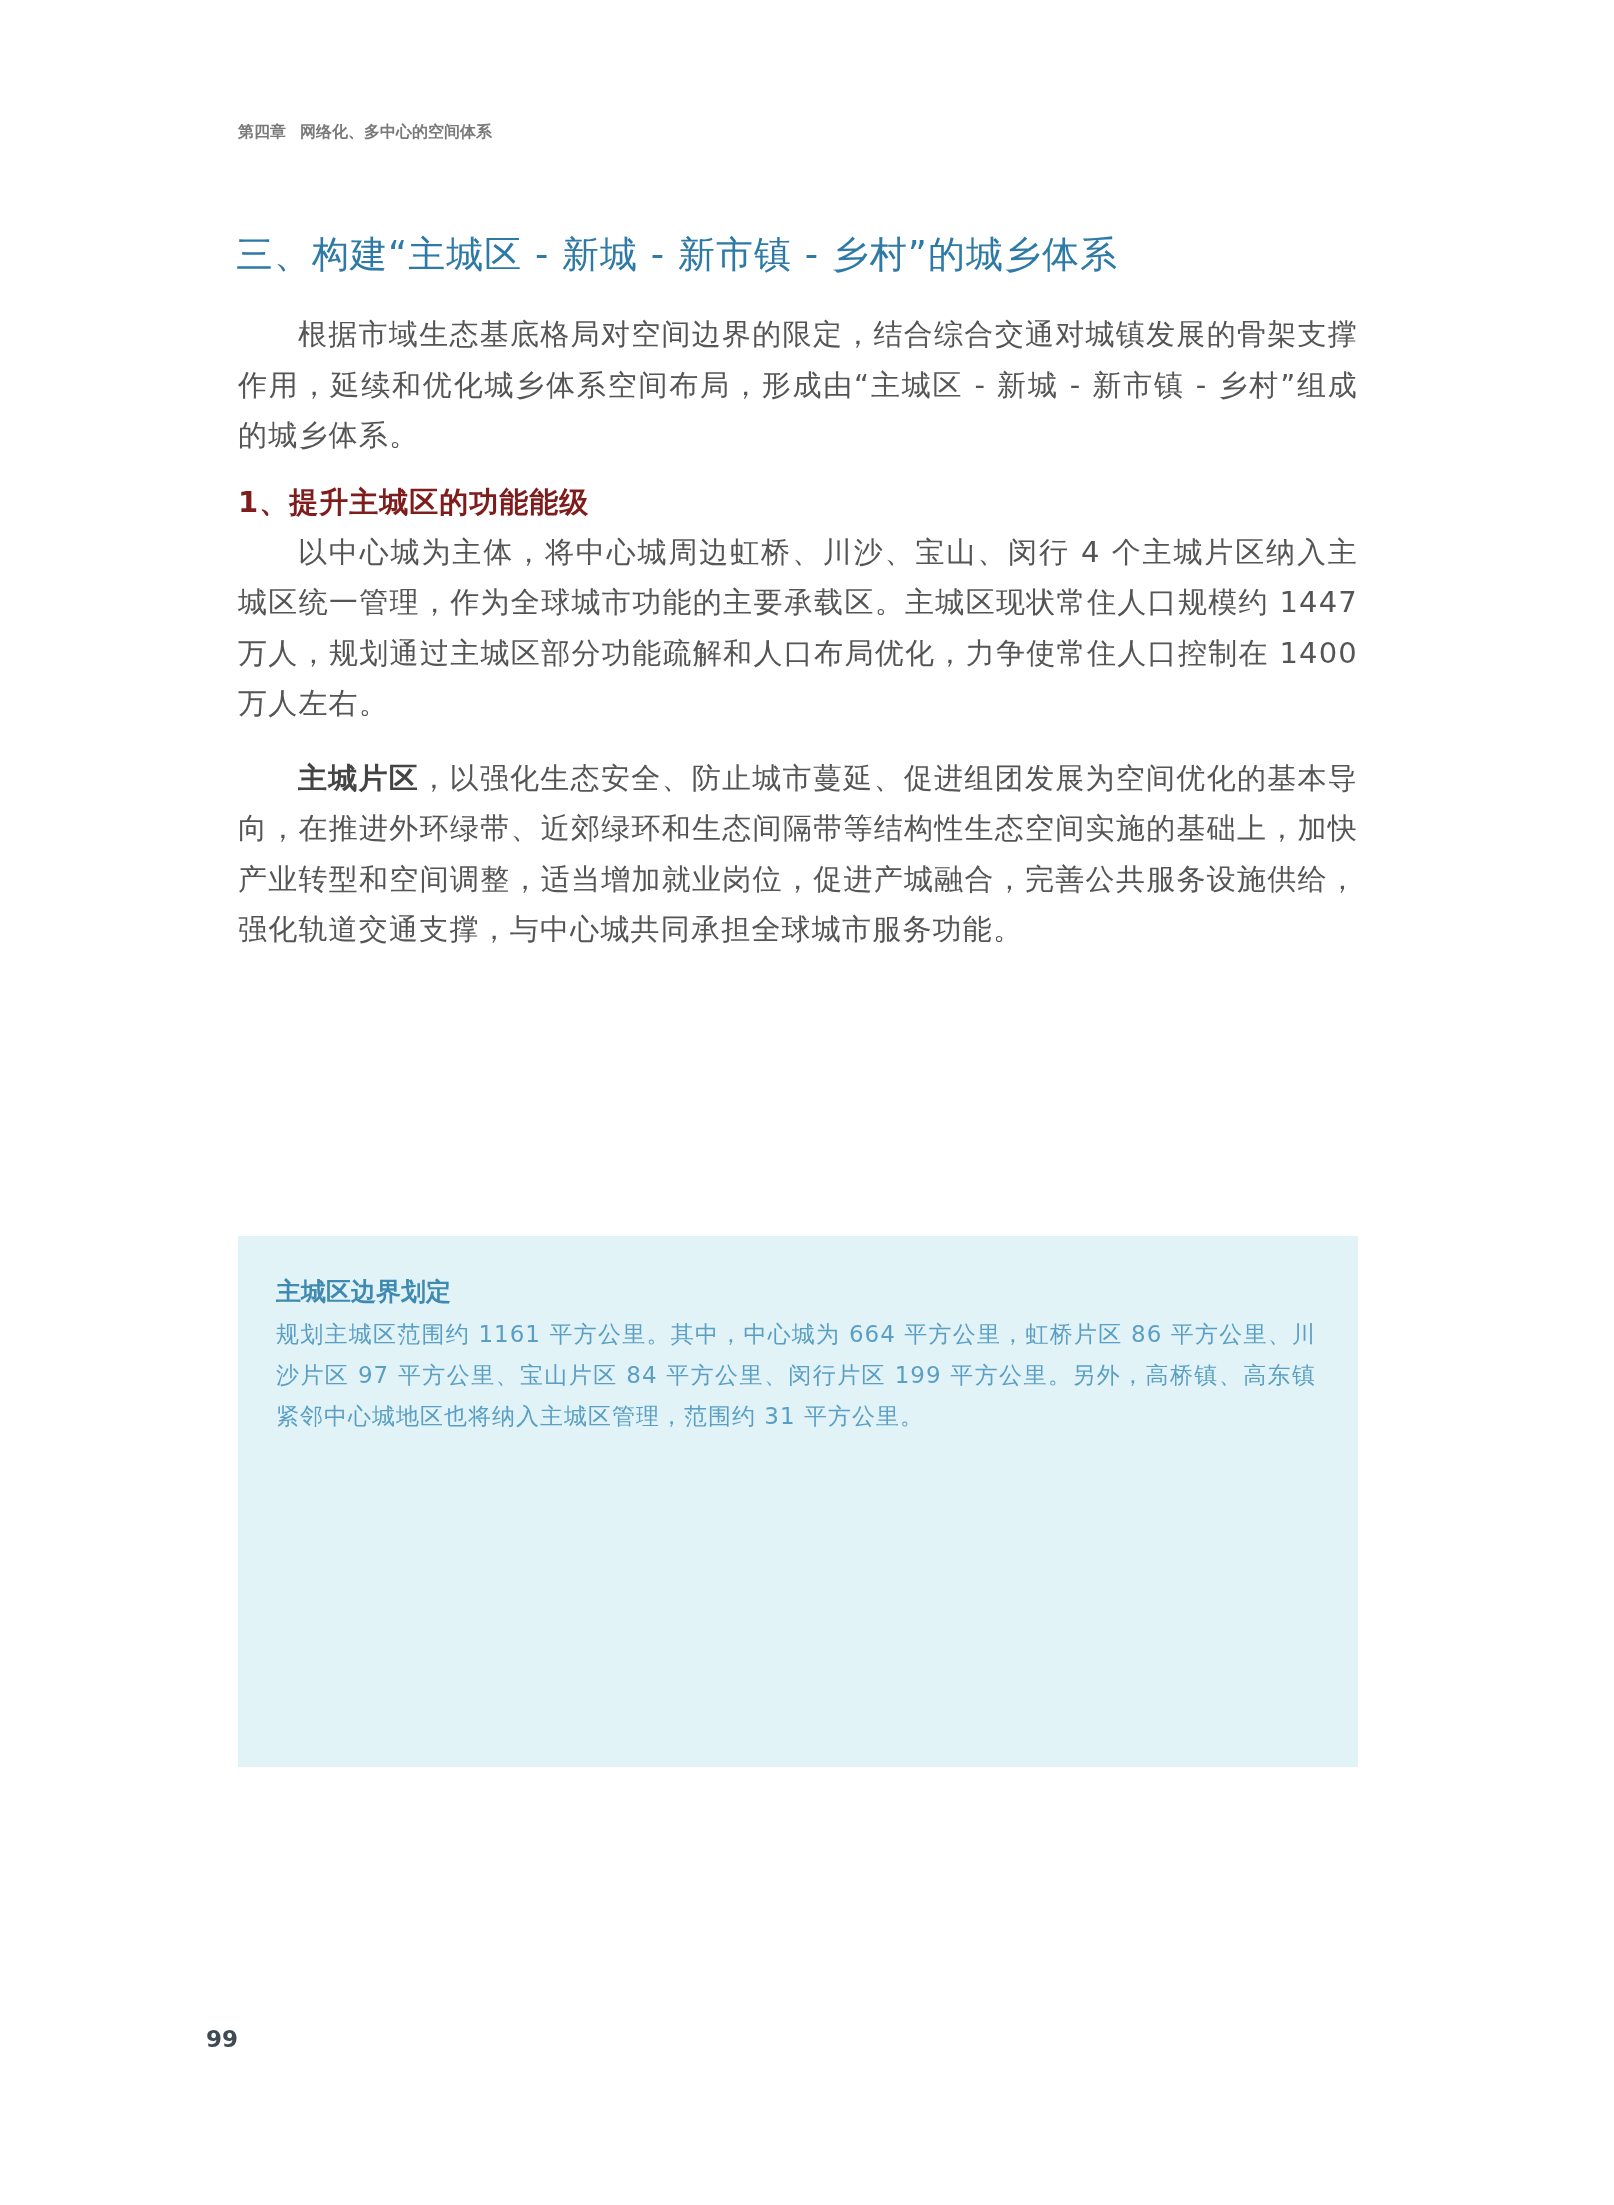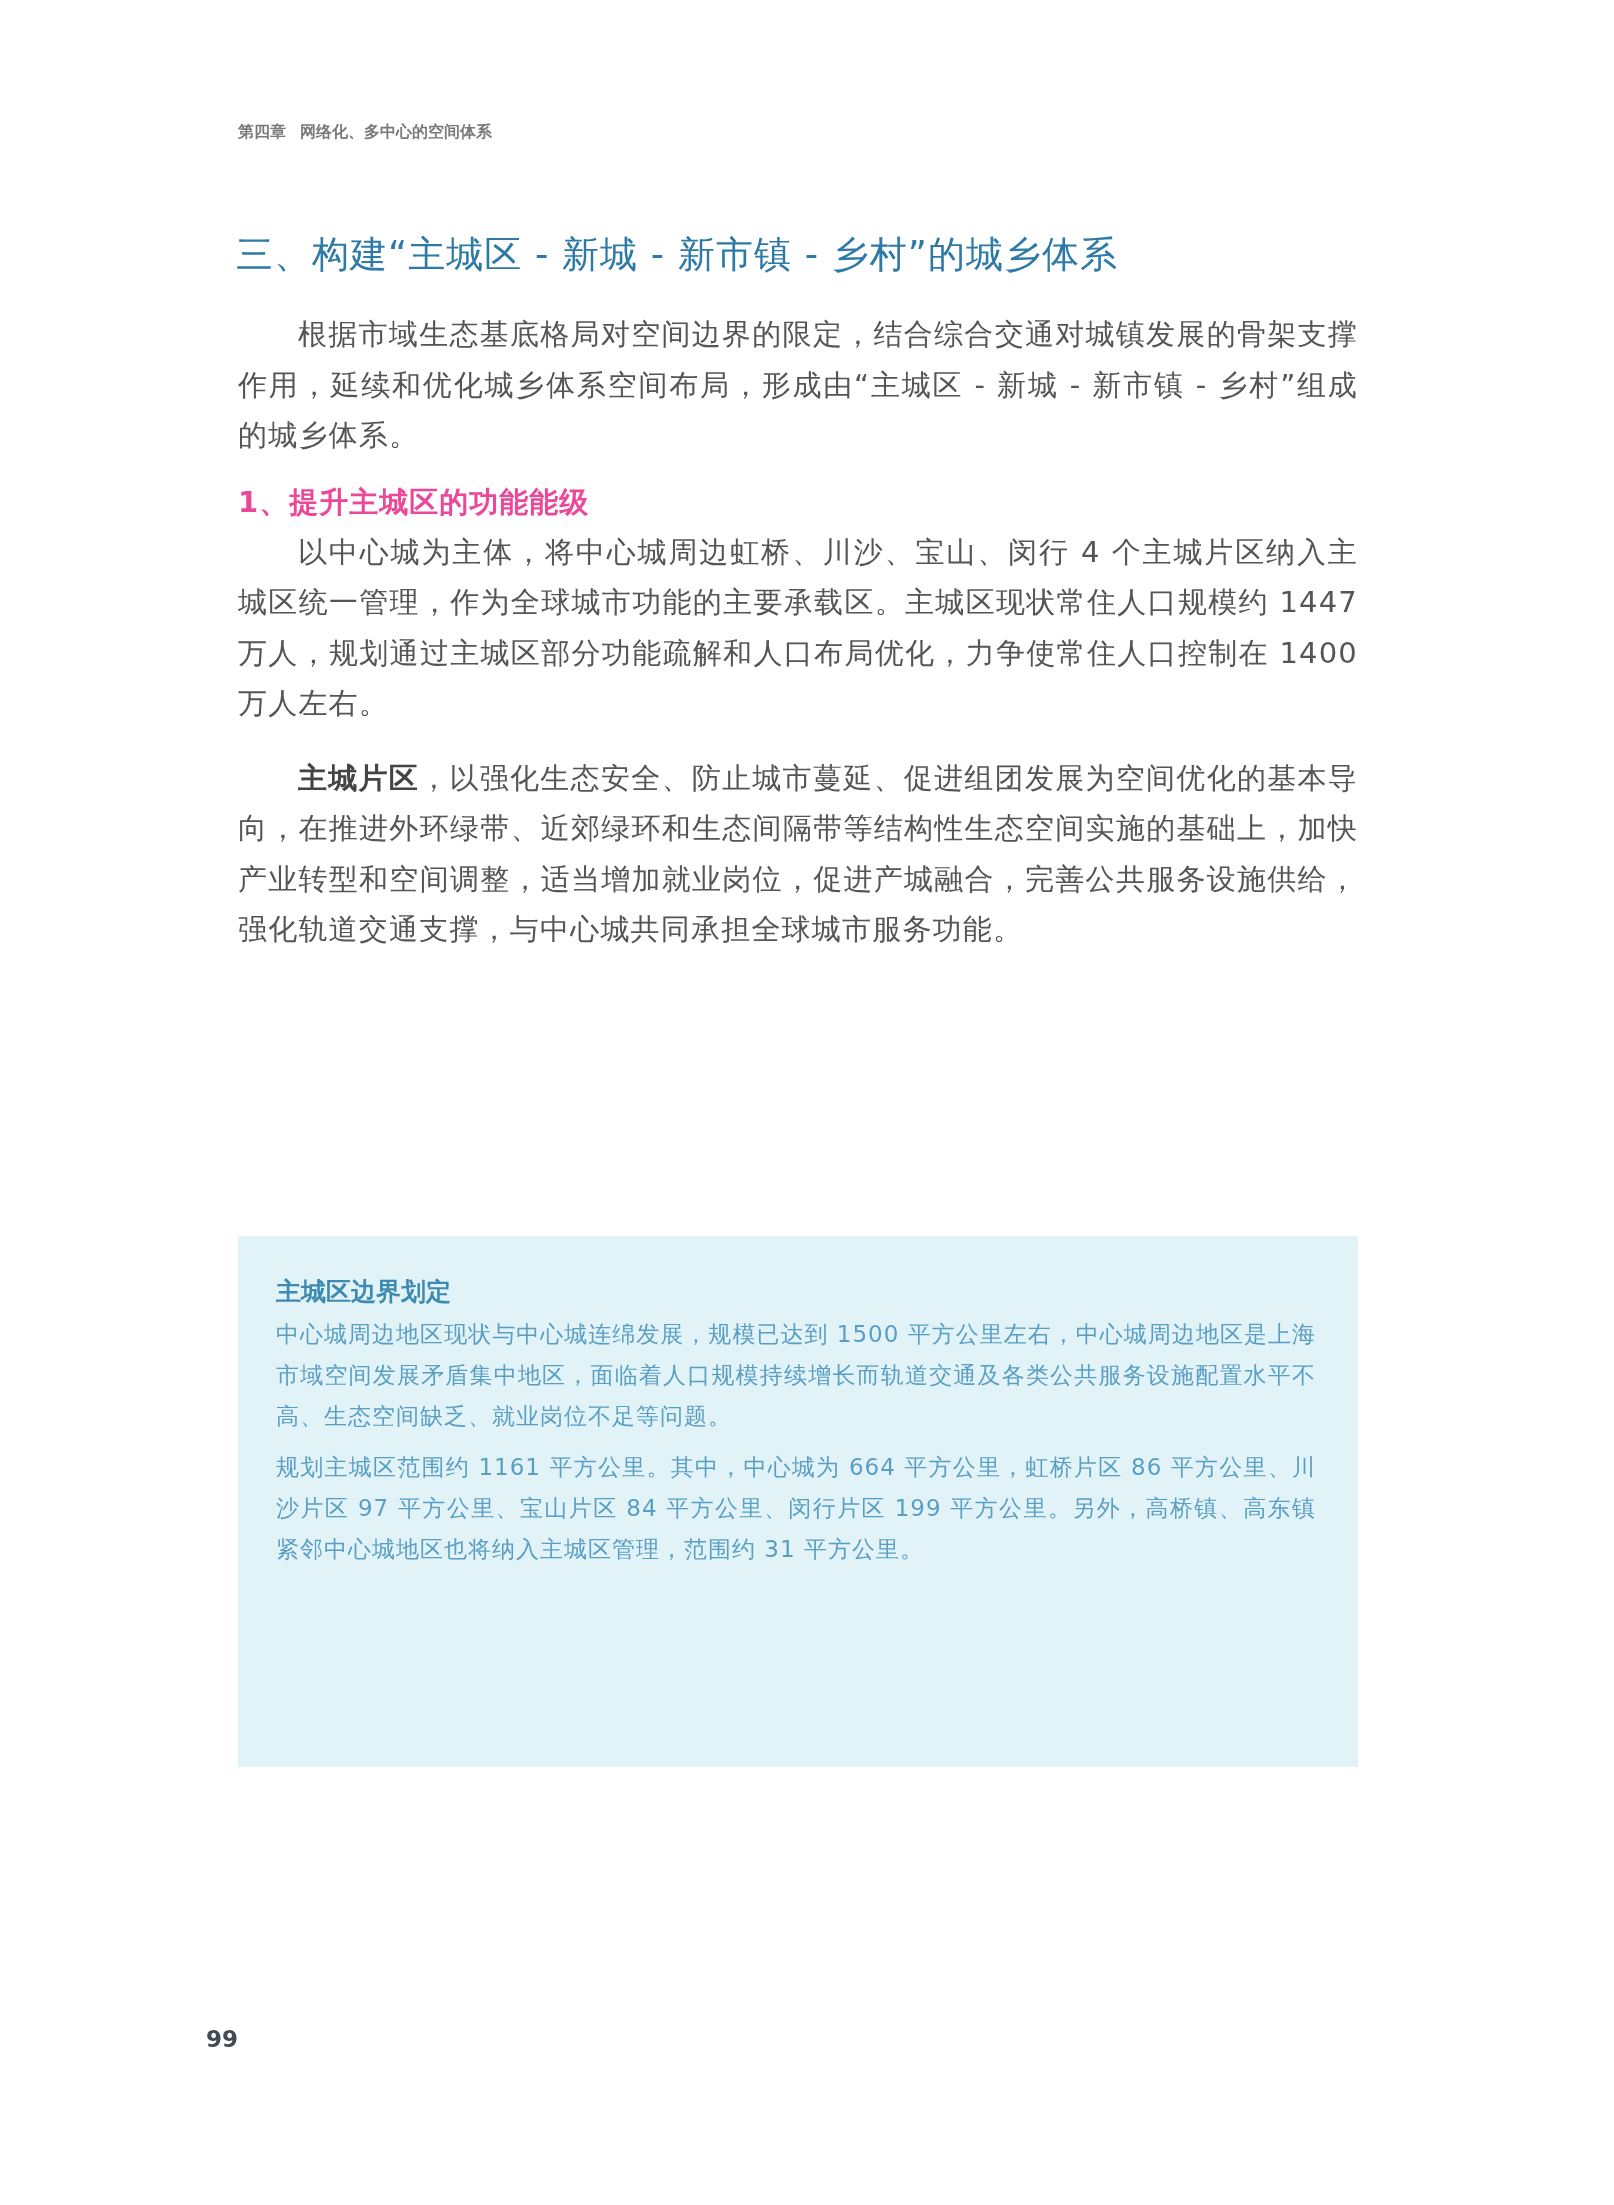--- a/index.html
+++ b/index.html
@@ -8,21 +8,21 @@
   .running-header { position: absolute; left: 238px; top: 122px; font-size: 16px; font-weight: bold;
                     color: #7a7a7a; letter-spacing: 0px; white-space: nowrap; }
   .running-header .sep { display: inline-block; width: 14px; }
   .section-title { position: absolute; left: 236px; top: 230px; font-size: 37px; color: #2e7aa6;
                    letter-spacing: 1px; white-space: nowrap; line-height: 50px; }
   .content { position: absolute; left: 238px; top: 309px; width: 1120px; color: #555555; }
   .para { font-size: 29px; line-height: 50.5px; text-indent: 60px; margin: 0; text-align: justify;
           letter-spacing: 1.2px; }
   .para + .para { margin-top: 24px; }
   .para b { color: #444444; }
-  .subhead { font-size: 29px; font-weight: bold; color: #ec4899; line-height: 50px; margin: 16px 0 0 0;
+  .subhead { font-size: 29px; font-weight: bold; color: #7f1d1d; line-height: 50px; margin: 16px 0 0 0;
              letter-spacing: 1px; }
   .subhead + .para { margin-top: 0; }
   .box { position: absolute; left: 238px; top: 1236px; width: 1120px; height: 531px; background: #e2f3f8; }
   .box-inner { position: absolute; left: 38px; top: 38px; width: 1040px; }
   .box-title { font-size: 25px; font-weight: bold; color: #3f8ab0; line-height: 36px; margin: 0 0 4px 0; }
   .box-para { font-size: 23px; line-height: 41px; color: #5a9fc3; margin: 0; text-align: justify;
               letter-spacing: 1px; }
   .box-para + .box-para { margin-top: 10px; }
   .page-number { position: absolute; left: 206px; top: 2026px; font-size: 23px; font-weight: bold;
                  color: #3f4a55; }
@@ -39,18 +39,17 @@
 <div class="content">
   <p class="para">根据市域生态基底格局对空间边界的限定，结合综合交通对城镇发展的骨架支撑作用，延续和优化城乡体系空间布局，形成由“主城区 - 新城 - 新市镇 - 乡村”组成的城乡体系。</p>
   <div class="subhead">1、提升主城区的功能能级</div>
   <p class="para">以中心城为主体，将中心城周边虹桥、川沙、宝山、闵行 4 个主城片区纳入主城区统一管理，作为全球城市功能的主要承载区。主城区现状常住人口规模约 1447 万人，规划通过主城区部分功能疏解和人口布局优化，力争使常住人口控制在 1400 万人左右。</p>
   <p class="para"><b>主城片区</b><span>，以强化生态安全、防止城市蔓延、促进组团发展为空间优化的基本导向，在推进外环绿带、近郊绿环和生态间隔带等结构性生态空间实施的基础上，加快产业转型和空间调整，适当增加就业岗位，促进产城融合，完善公共服务设施供给，强化轨道交通支撑，与中心城共同承担全球城市服务功能。</span></p>
 </div>
 
 <div class="box">
   <div class="box-inner">
     <div class="box-title">主城区边界划定</div>
-    <p class="box-para">中心城周边地区现状与中心城连绵发展，规模已达到 1500 平方公里左右，中心城周边地区是上海市域空间发展矛盾集中地区，面临着人口规模持续增长而轨道交通及各类公共服务设施配置水平不高、生态空间缺乏、就业岗位不足等问题。</p>
     <p class="box-para">规划主城区范围约 1161 平方公里。其中，中心城为 664 平方公里，虹桥片区 86 平方公里、川沙片区 97 平方公里、宝山片区 84 平方公里、闵行片区 199 平方公里。另外，高桥镇、高东镇紧邻中心城地区也将纳入主城区管理，范围约 31 平方公里。</p>
   </div>
 </div>
 
 <div class="page-number">99</div>
 
 </body></html>

